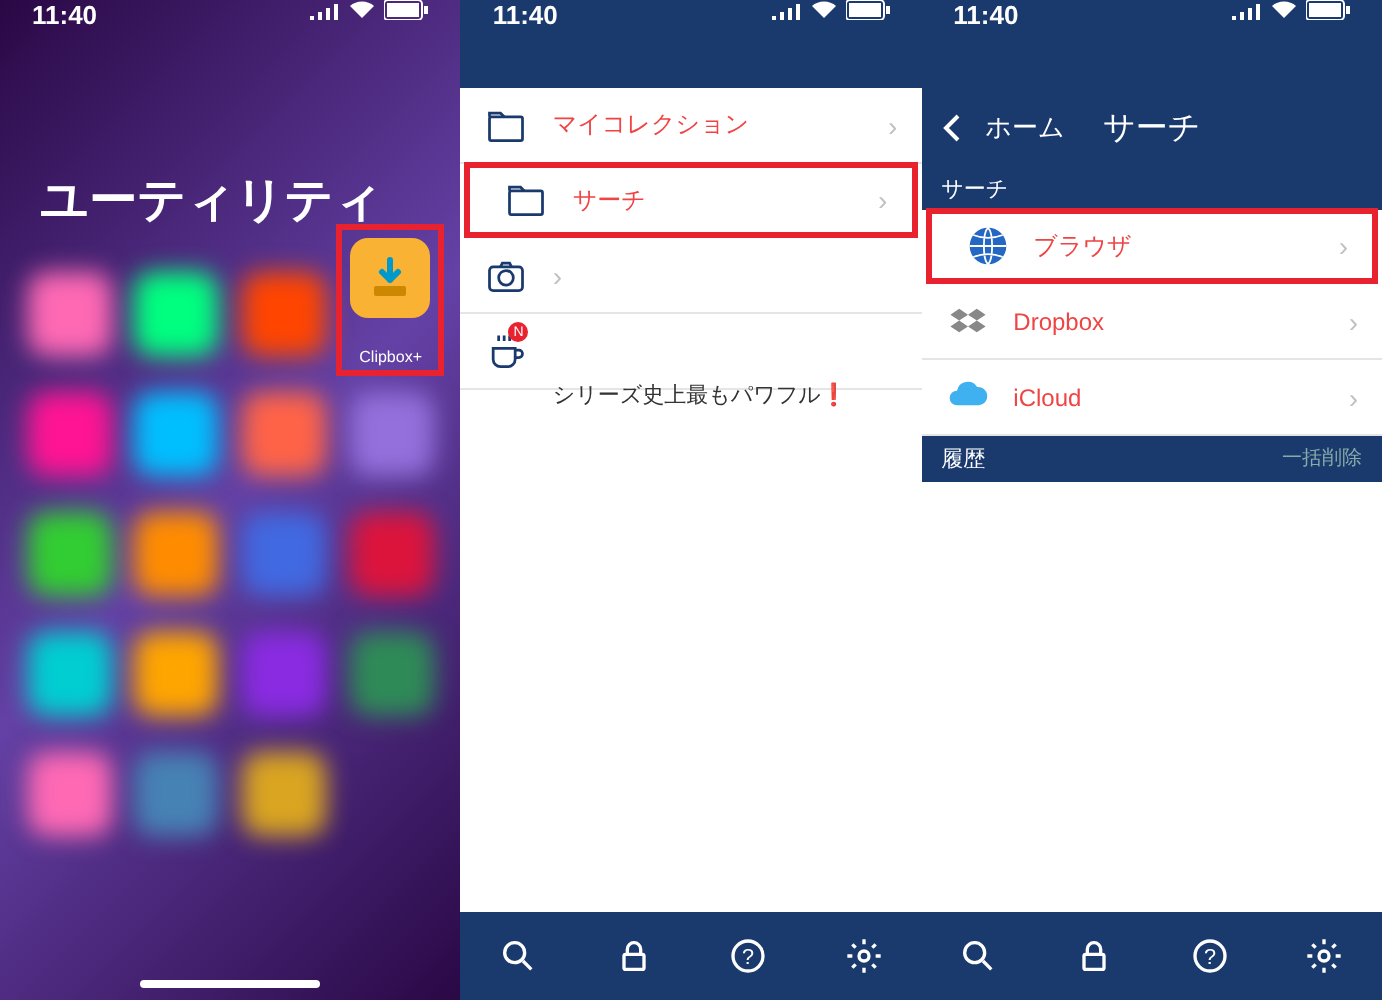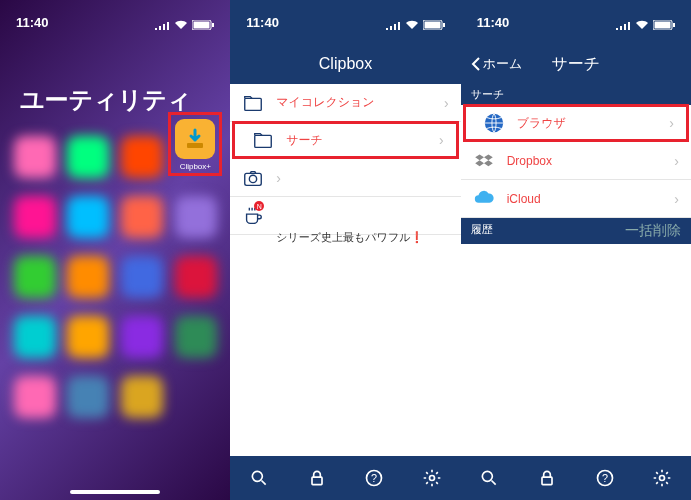--- a/index.html
+++ b/index.html
@@ -1,53 +1,53 @@
 <!DOCTYPE html>
 <html><head>
 <meta charset="utf-8">
 <style>
 * { margin: 0; padding: 0; box-sizing: border-box; font-family: -apple-system, sans-serif; }
 body { display: flex; width: 691px; height: 500px; background: #000; }
 .screen { width: 230.33px; height: 500px; position: relative; overflow: hidden; }
-.status-bar { height: 44px; display: flex; justify-content: space-between; align-items: flex-end; padding: 14px 16px; font-size: 13px; font-weight: 600; }
+.status-bar { height: 44px; display: flex; justify-content: space-between; align-items: flex-start; padding: 0 16px; font-size: 13px; font-weight: 600; }
 .status-bar.dark { color: #fff; }
 .status-bar.navy { color: #fff; background: #1a3a6e; }
 .status-right { display: flex; gap: 4px; align-items: center; }
 
 
 .s1 { background: linear-gradient(135deg, #2a0845 0%, #6441a5 50%, #2a0845 100%); }
 .folder-title { color: #fff; font-size: 24px; font-weight: 600; padding: 40px 20px 20px; }
 .app-grid { display: grid; grid-template-columns: repeat(4, 1fr); gap: 18px 8px; padding: 0 12px; }
 .app-blur { width: 42px; height: 42px; border-radius: 10px; filter: blur(6px); margin: 0 auto; }
 .clipbox-app { position: absolute; right: 8px; top: 112px; width: 54px; text-align: center; border: 3px solid #e8222e; padding: 4px 2px 2px; }
 .clipbox-icon { width: 40px; height: 40px; background: #f9b233; border-radius: 9px; margin: 0 auto; display: flex; align-items: center; justify-content: center; }
 .clipbox-icon svg { width: 24px; height: 24px; }
-.app-label { color: #fff; font-size: 8px; margin-top: 3px; }
+.app-label { color: #fff; font-size: 8px; margin-top: 15px; }
 .home-indicator { position: absolute; bottom: 6px; left: 50%; transform: translateX(-50%); width: 90px; height: 4px; background: #fff; border-radius: 2px; }
 
 
 .s2, .s3 { background: #fff; display: flex; flex-direction: column; }
 .nav-header { background: #1a3a6e; color: #fff; height: 40px; display: flex; align-items: center; justify-content: center; position: relative; }
 .nav-title { font-size: 16px; font-weight: 500; }
-.nav-back { position: absolute; left: 10px; font-size: 13px; display: flex; align-items: center; gap: 2px; }
+.nav-back { position: absolute; left: 10px; font-size: 13px; display: flex; align-items: center; gap: 12px; }
 .section-label { background: #1a3a6e; color: #fff; font-size: 11px; padding: 3px 10px; display: flex; justify-content: space-between; }
 .list { flex: 1; background: #fff; }
 .row { display: flex; align-items: center; height: 38px; padding: 0 12px; border-bottom: 1px solid #e5e5e5; position: relative; }
 .row-icon { width: 22px; height: 22px; margin-right: 12px; display: flex; align-items: center; justify-content: center; }
 .row-label { font-size: 12px; color: #ef4444; flex: 1; }
 .row-chevron { color: #c0c0c0; font-size: 14px; }
 .row.highlight { border: 3px solid #e8222e; margin: -1px 2px 0; padding-left: 17px; }
 .row-sub { font-size: 8px; color: #888; }
 .row-main { font-size: 11px; color: #333; }
 .row-stack { display: flex; gap: 1px; margin-top: 43px; }
 .badge { position: absolute; top: 4px; left: 24px; width: 10px; height: 10px; background: #e8222e; color: #fff; border-radius: 50%; font-size: 7px; display: flex; align-items: center; justify-content: center; }
 .bottom-bar { background: #1a3a6e; height: 44px; display: flex; justify-content: space-around; align-items: center; }
 .bottom-bar svg { width: 20px; height: 20px; }
 .history-bar { background: #1a3a6e; color: #fff; font-size: 11px; padding: 4px 10px; display: flex; justify-content: space-between; }
-.history-del { font-size: 14px; color: #8aa; }
+.history-del { font-size: 10px; color: #8aa; }
 .navy-stroke { stroke: #1a3a6e; fill: none; stroke-width: 1.5; }
 </style>
 </head>
 <body>
 
 <div class="screen s1">
   <div class="status-bar dark">
     <span>11:40</span>
     <span class="status-right">
       <svg width="16" height="10">
@@ -107,23 +107,20 @@
       <svg width="14" height="10">
           <path d="M7 9L1 3c3-3 9-3 12 0z" fill="#fff"></path>
         </svg>
       <svg width="22" height="10">
           <rect x="0" y="0" width="19" height="10" rx="2" fill="none" stroke="#fff"></rect>
           <rect x="1.5" y="1.5" width="16" height="7" fill="#fff"></rect>
           <rect x="20" y="3" width="2" height="4" fill="#fff"></rect>
         </svg>
     </span>
   </div>
-  <div class="nav-header">
-    <span class="nav-title">Clipbox</span>
-  </div>
   <div class="list" id="list2">
       <div class="row">
         <span class="row-icon">
           <svg viewBox="0 0 24 24" class="navy-stroke">
             <rect x="3" y="7" width="18" height="13" rx="1"></rect>
             <path d="M3 7V5h6l2 2"></path>
           </svg>
         </span>
         <span class="row-label">マイコレクション</span>
         <span class="row-chevron">›</span>

